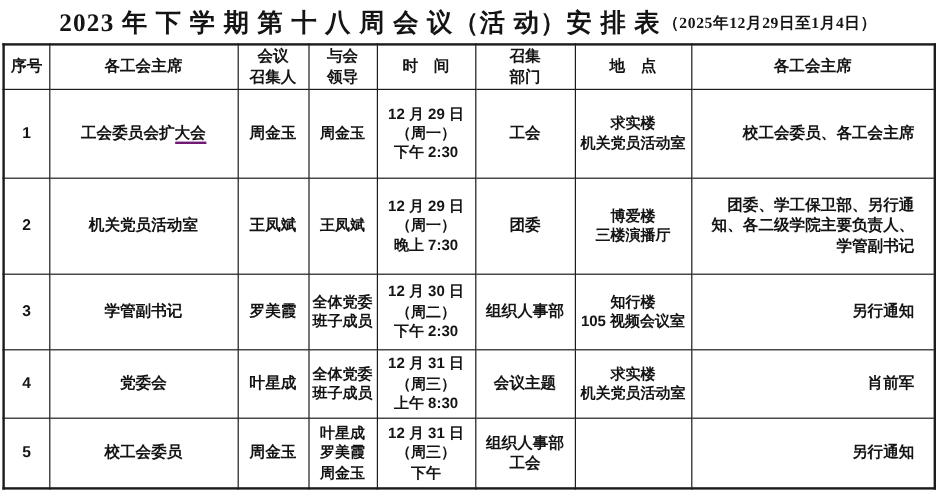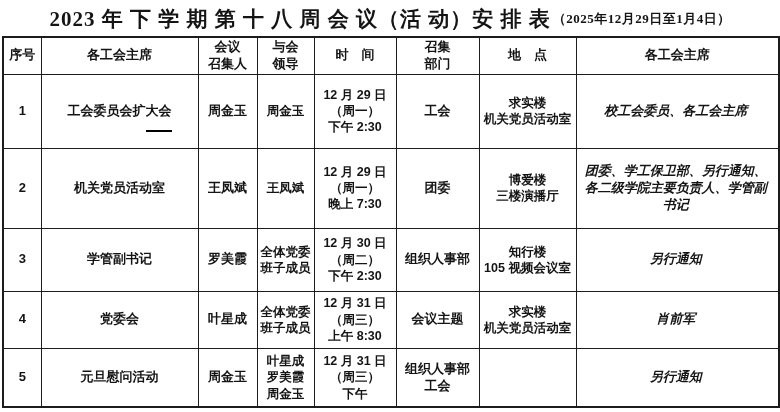--- a/index.html
+++ b/index.html
@@ -53,23 +53,23 @@
   tbody tr:nth-child(4) { height:57px; }
   tbody tr:nth-child(5) { height:59px; }
   col.c-num   { width:38px; }
   col.c-topic { width:157px; }
   col.c-conv  { width:59px; }
   col.c-lead  { width:57px; }
   col.c-time  { width:82px; }
   col.c-dept  { width:83px; }
   col.c-place { width:97px; }
   col.c-att   { width:203px; }
-  td.cell-attendees { text-align:center; padding-left:7px; padding-right:10px;font-style:italic; }
+  td.cell-attendees { text-align:right; padding-left:7px; padding-right:16px; }
   td.cell-time, td.cell-place, td.cell-leaders { font-size:12.5px; }
-  .red-underline { border-bottom:2px solid #000000; padding-bottom:12px; }
+  .red-underline { border-bottom:2px solid #701a75; padding-bottom:0px; }
 </style>
 </head>
 <body>
 
 <div class="page">
   <div class="title-bar">
     <span class="title-main">2023 年 下 学 期 第 十 八 周 会 议（活 动）安 排 表</span>
     <span class="title-sub">（2025年12月29日至1月4日）</span>
   </div>
 
@@ -132,21 +132,21 @@
           <td class="cell-topic">党委会</td>
           <td class="cell-convener">叶星成</td>
           <td class="cell-leaders">全体党委<br>班子成员</td>
           <td class="cell-time">12 月 31 日<br>（周三）<br>上午 8:30</td>
           <td class="cell-dept">会议主题</td>
           <td class="cell-place">求实楼<br>机关党员活动室</td>
           <td class="cell-attendees">肖前军</td>
         </tr>
         <tr>
           <td class="cell-num">5</td>
-          <td class="cell-topic">元旦慰问活动</td>
+          <td class="cell-topic">校工会委员</td>
           <td class="cell-convener">周金玉</td>
           <td class="cell-leaders">叶星成<br>罗美霞<br>周金玉</td>
           <td class="cell-time">12 月 31 日<br>（周三）<br>下午</td>
           <td class="cell-dept">组织人事部<br>工会</td>
           <td class="cell-place"></td>
           <td class="cell-attendees">另行通知</td>
         </tr>
       </tbody>
   </table>
 </div>

